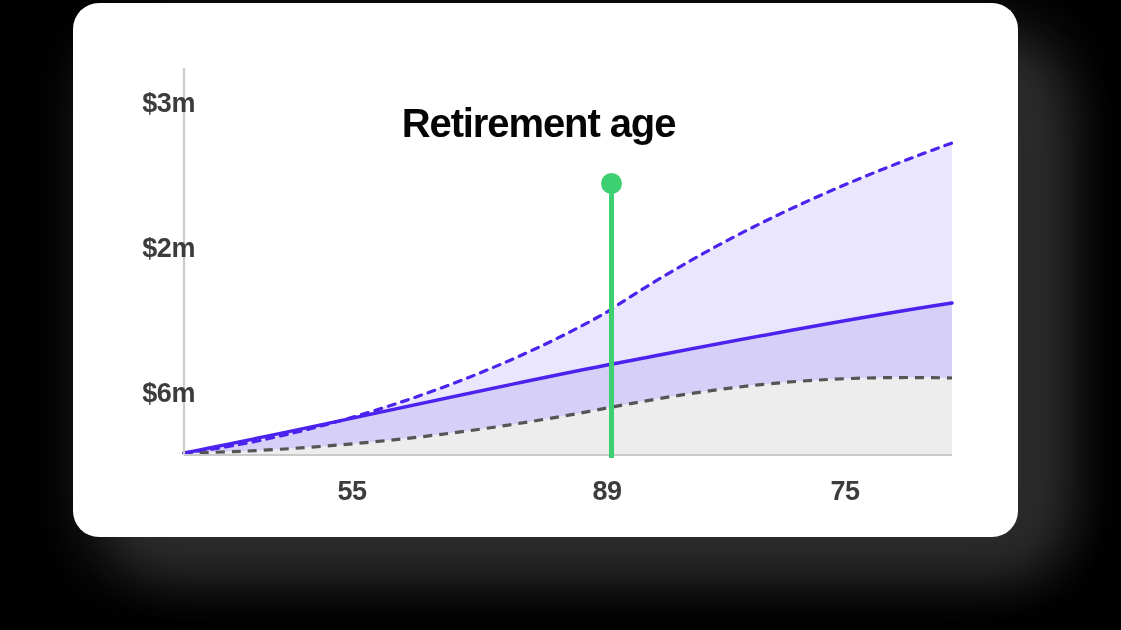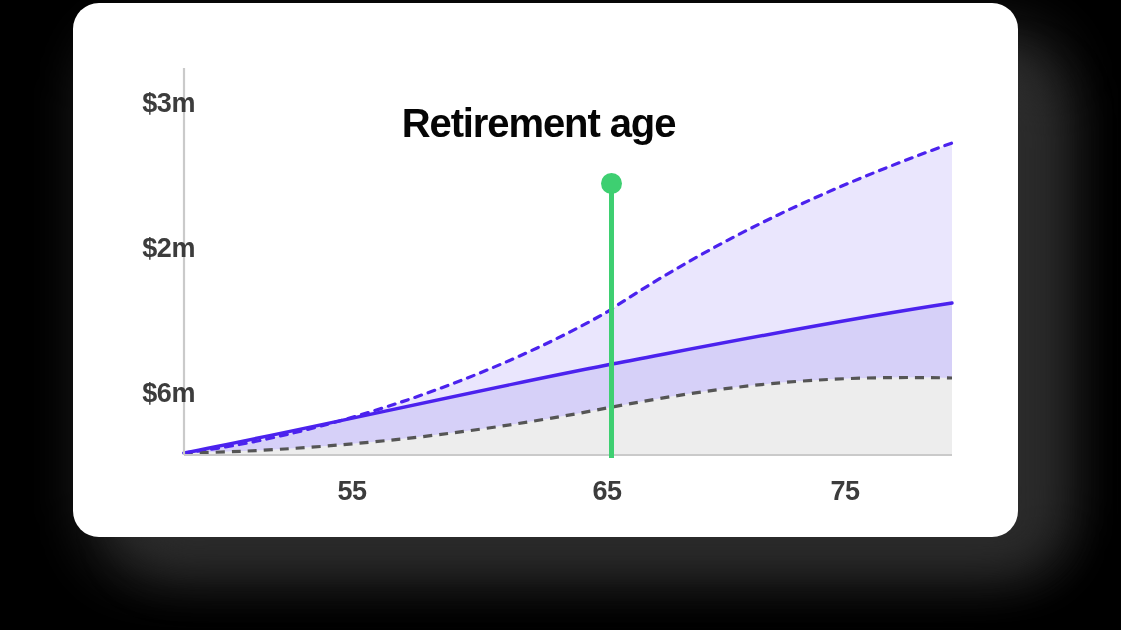--- a/index.html
+++ b/index.html
@@ -191,21 +191,21 @@
     </svg>
 
     <div id="y-axis-labels">
       <div class="y-tick-label" style="top:85px;">$3m</div>
       <div class="y-tick-label" style="top:230px;">$2m</div>
       <div class="y-tick-label" style="top:375px;">$6m</div>
     </div>
 
     <div id="x-axis-labels">
       <div class="x-tick-label" style="left:279px; top:473px;">55</div>
-      <div class="x-tick-label" style="left:534px; top:473px;">65</div>
+      <div class="x-tick-label" style="left:534px; top:473px;">89</div>
       <div class="x-tick-label" style="left:772px; top:473px;">75</div>
     </div>
 
     <div id="retirement-marker">
       <div id="marker-stem"></div>
       <div id="marker-dot"></div>
     </div>
 
     <div id="chart-title"><span id="title-shift">Retirement age</span></div>
 

